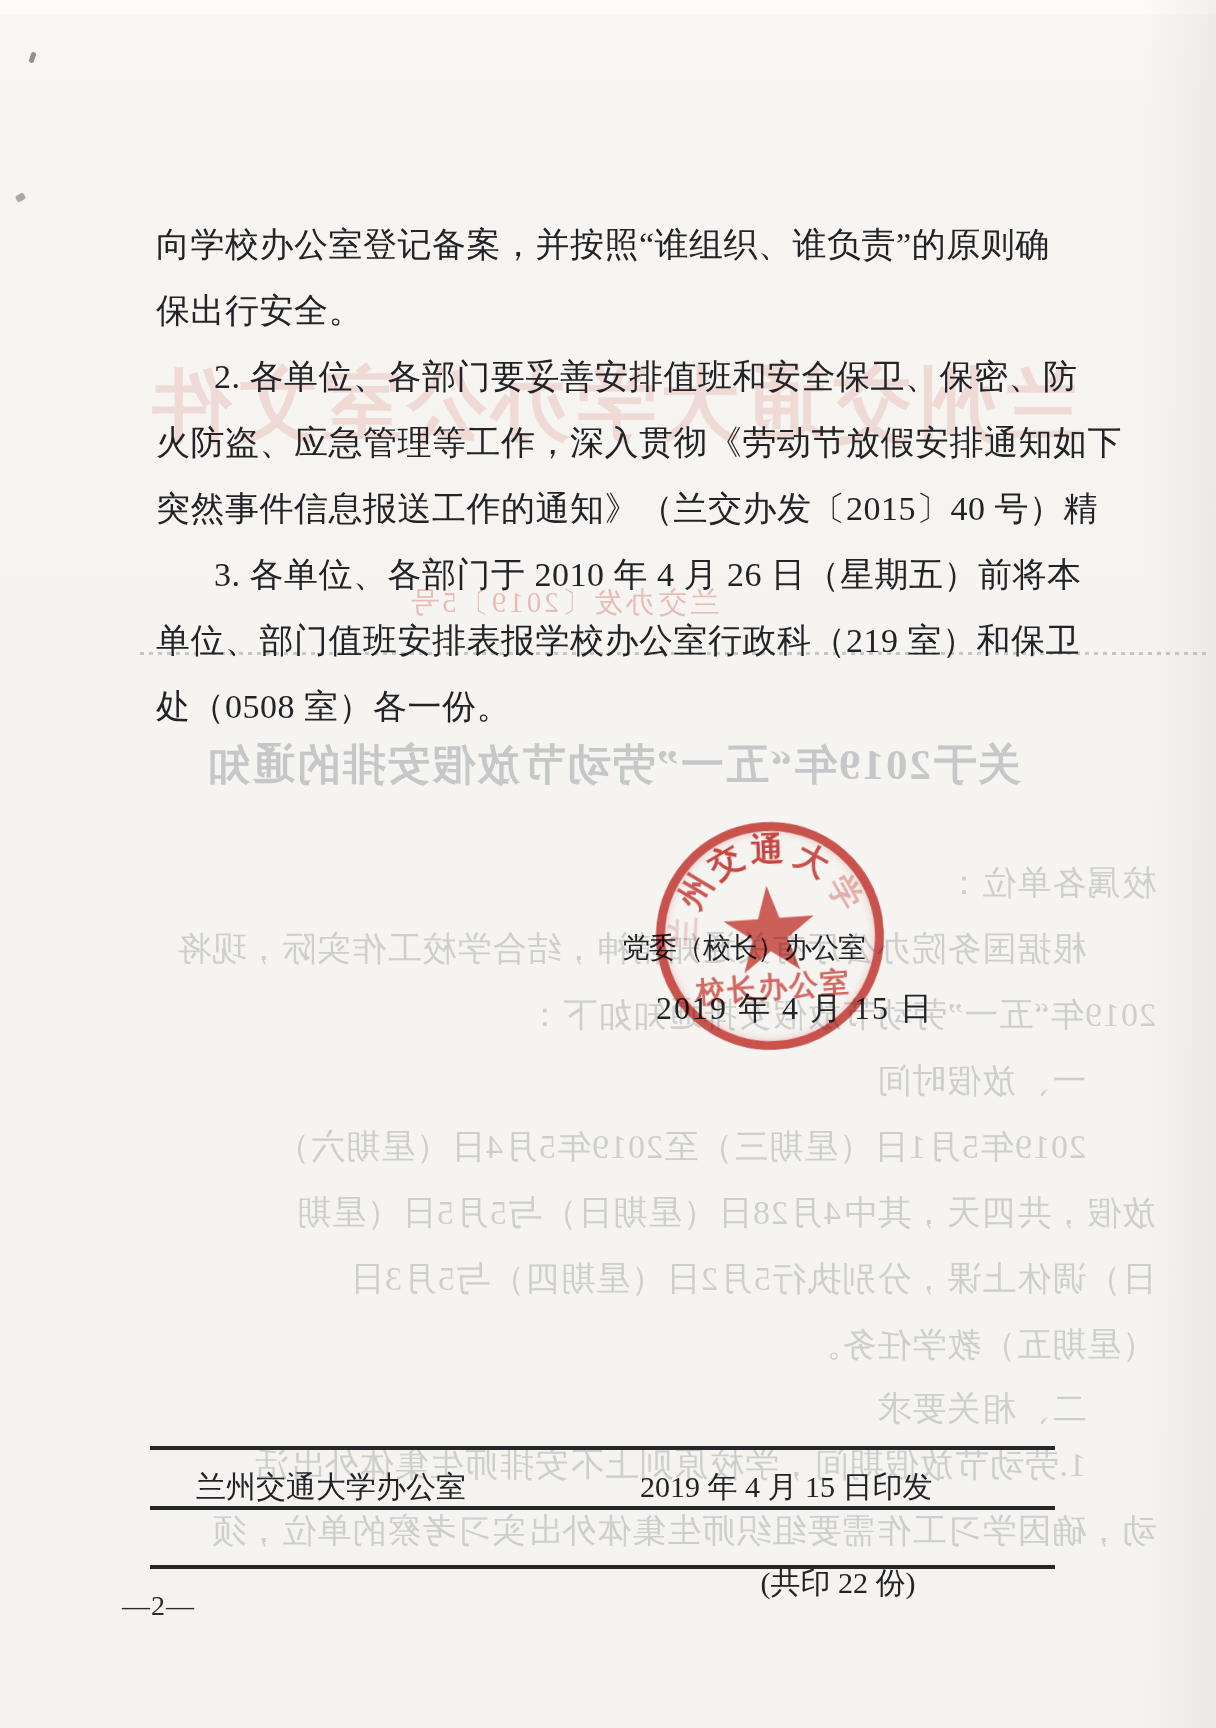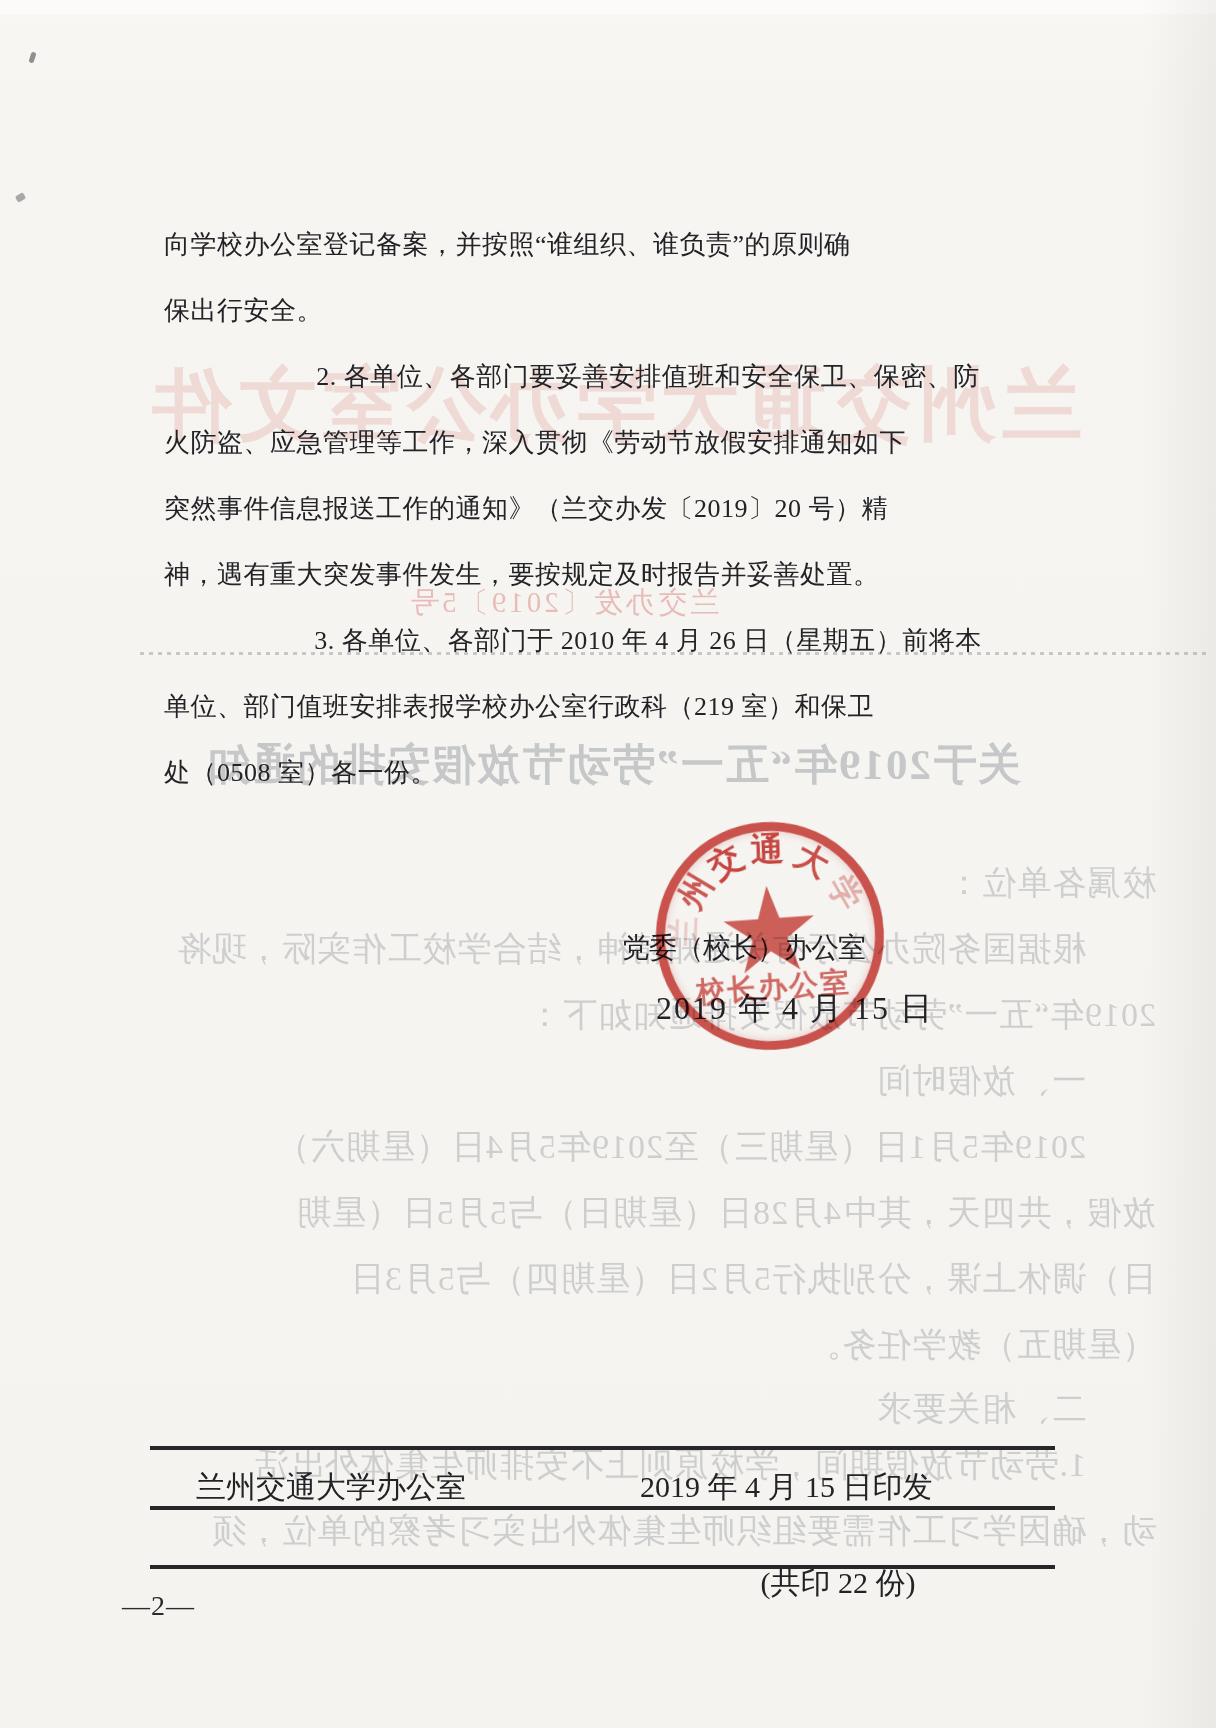--- a/index.html
+++ b/index.html
@@ -33,22 +33,22 @@
          color:rgba(204,74,66,.33); transform:translateX(50px);}
 
   
   .dotline{position:absolute; left:140px; top:652px; width:1066px; height:3px; z-index:2;
     background:repeating-linear-gradient(90deg, rgba(120,126,133,.38) 0 4px, rgba(120,126,133,0) 4px 9px);}
   .speck{position:absolute; background:rgba(75,75,80,.6); z-index:2;}
   .speck.s1{left:30px; top:52px; width:5px; height:11px; border-radius:3px; transform:rotate(18deg);}
   .speck.s2{left:16px; top:194px; width:9px; height:7px; border-radius:2px; transform:rotate(-30deg); background:rgba(90,90,95,.5);}
 
   
-  .body-text{position:absolute; left:164px; top:212px; width:910px; z-index:3;
-    font-size:26px; color:#232327; letter-spacing:.5px;}
+  .body-text{position:absolute; left:156px; top:212px; width:910px; z-index:3;
+    font-size:34px; color:#232327; letter-spacing:.5px;}
   .body-text .line{height:66px; line-height:66px; white-space:nowrap;}
   .body-text .line.ind{padding-left:58px;text-align:center;}
 
   
   .sig-office{position:absolute; left:622px; top:928px; z-index:3;
     font-size:28px; line-height:40px; letter-spacing:-1px; color:#232327; white-space:nowrap;}
   .sig-date{position:absolute; left:656px; top:990px; z-index:3;
     font-size:32px; line-height:36px; letter-spacing:2px; color:#232327; white-space:nowrap;}
 
   
@@ -101,22 +101,21 @@
 
   <div class="dotline"></div>
   <div class="speck s1"></div>
   <div class="speck s2"></div>
 
   <div class="body-text">
       <div class="line">向学校办公室登记备案，并按照“谁组织、谁负责”的原则确</div>
       <div class="line">保出行安全。</div>
       <div class="line ind">2. 各单位、各部门要妥善安排值班和安全保卫、保密、防</div>
       <div class="line">火防盗、应急管理等工作，深入贯彻《劳动节放假安排通知如下</div>
-      <div class="line">突然事件信息报送工作的通知》（兰交办发〔2019〕20 号）精</div>
-      <div class="line">神，遇有重大突发事件发生，要按规定及时报告并妥善处置。</div>
+      <div class="line">突然事件信息报送工作的通知》（兰交办发〔2015〕40 号）精</div>
       <div class="line ind">3. 各单位、各部门于 2010 年 4 月 26 日（星期五）前将本</div>
       <div class="line">单位、部门值班安排表报学校办公室行政科（219 室）和保卫</div>
       <div class="line">处（0508 室）各一份。</div>
     </div>
 
   <div class="sig-office">党委（校长）办公室</div>
   <div class="sig-date">2019 年 4 月 15 日</div>
 
   <div class="seal">
     <div class="seal-ring"></div>

